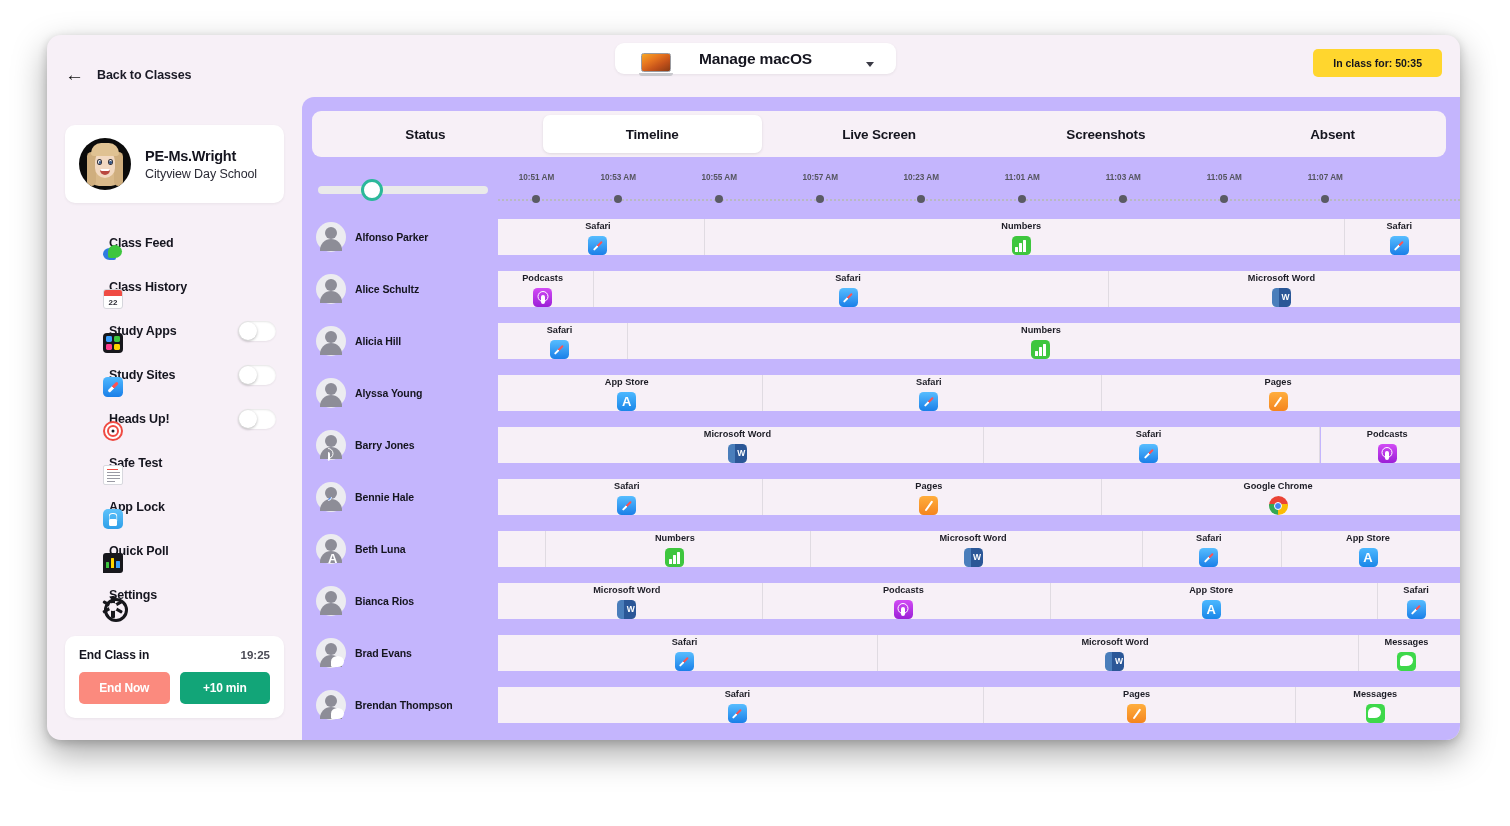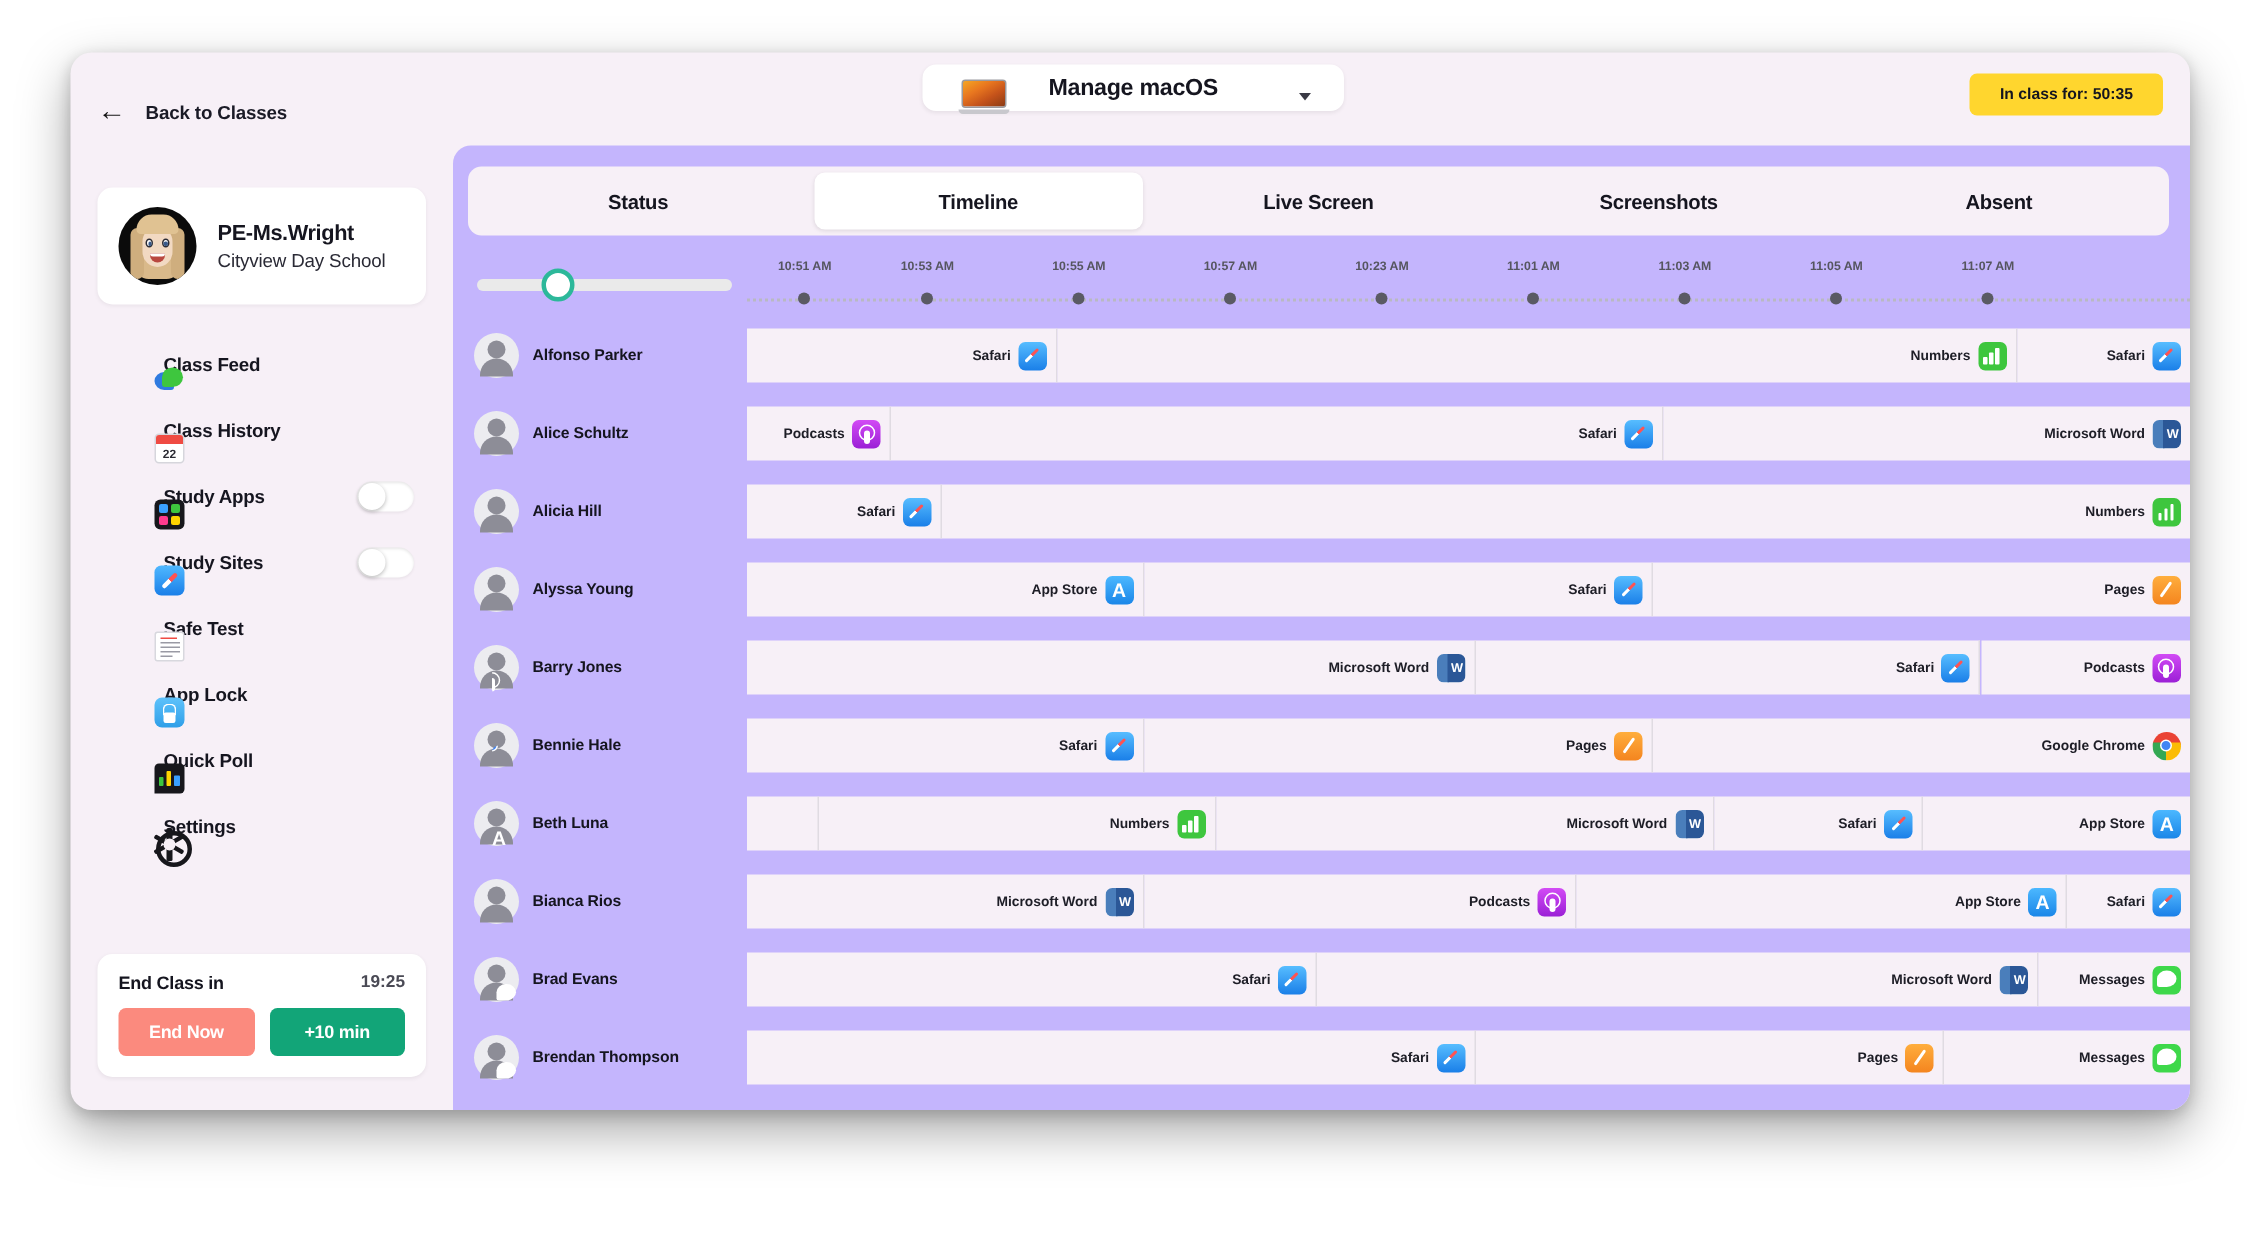--- a/index.html
+++ b/index.html
@@ -243,20 +243,21 @@
   }
 
   #rows { position:absolute; left:0; top:42px; right:0; bottom:0; }
   .trow { position:absolute; left:0; right:0; height:36px; }
   .seg {
     position:absolute; top:0; height:36px; background:#f7f0f7;
     border-right:1px solid #e0dbe2;
     display:flex; align-items:center; justify-content:flex-end;
     padding-right:6px; gap:5px;
     overflow:hidden;
+    flex-direction:column;
   }
   .seg:last-child { border-right:none; }
   .seg-label { font-size:9.2px; font-weight:600; color:#1d1d26; white-space:nowrap; }
   .app-ico { width:19px;height:19px;border-radius:4.5px;flex:none;position:relative;overflow:hidden;}
 
   
   .a-safari{background:linear-gradient(180deg,#57bdff,#1a7fe8);}
   .a-safari:after{content:"";position:absolute;left:50%;top:50%;width:2.4px;height:12px;
     background:linear-gradient(180deg,#ff5252 0 50%,#fff 50% 100%);
     transform:translate(-50%,-50%) rotate(45deg);border-radius:1.4px;}
@@ -365,20 +366,27 @@
           </span>
         </div>
         <div class="nav-item">
           <span class="nav-ico ic-safari"></span>
           <span class="nlabel">Study Sites</span>
           <span class="toggle">
             <span class="knob"></span>
           </span>
         </div>
         <div class="nav-item">
+          <span class="nav-ico ic-heads"></span>
+          <span class="nlabel">Heads Up!</span>
+          <span class="toggle">
+            <span class="knob"></span>
+          </span>
+        </div>
+        <div class="nav-item">
           <span class="nav-ico ic-doc">
             <i></i>
             <i></i>
             <i></i>
             <i></i>
             <i></i>
           </span>
           <span class="nlabel">Safe Test</span>
         </div>
         <div class="nav-item">

